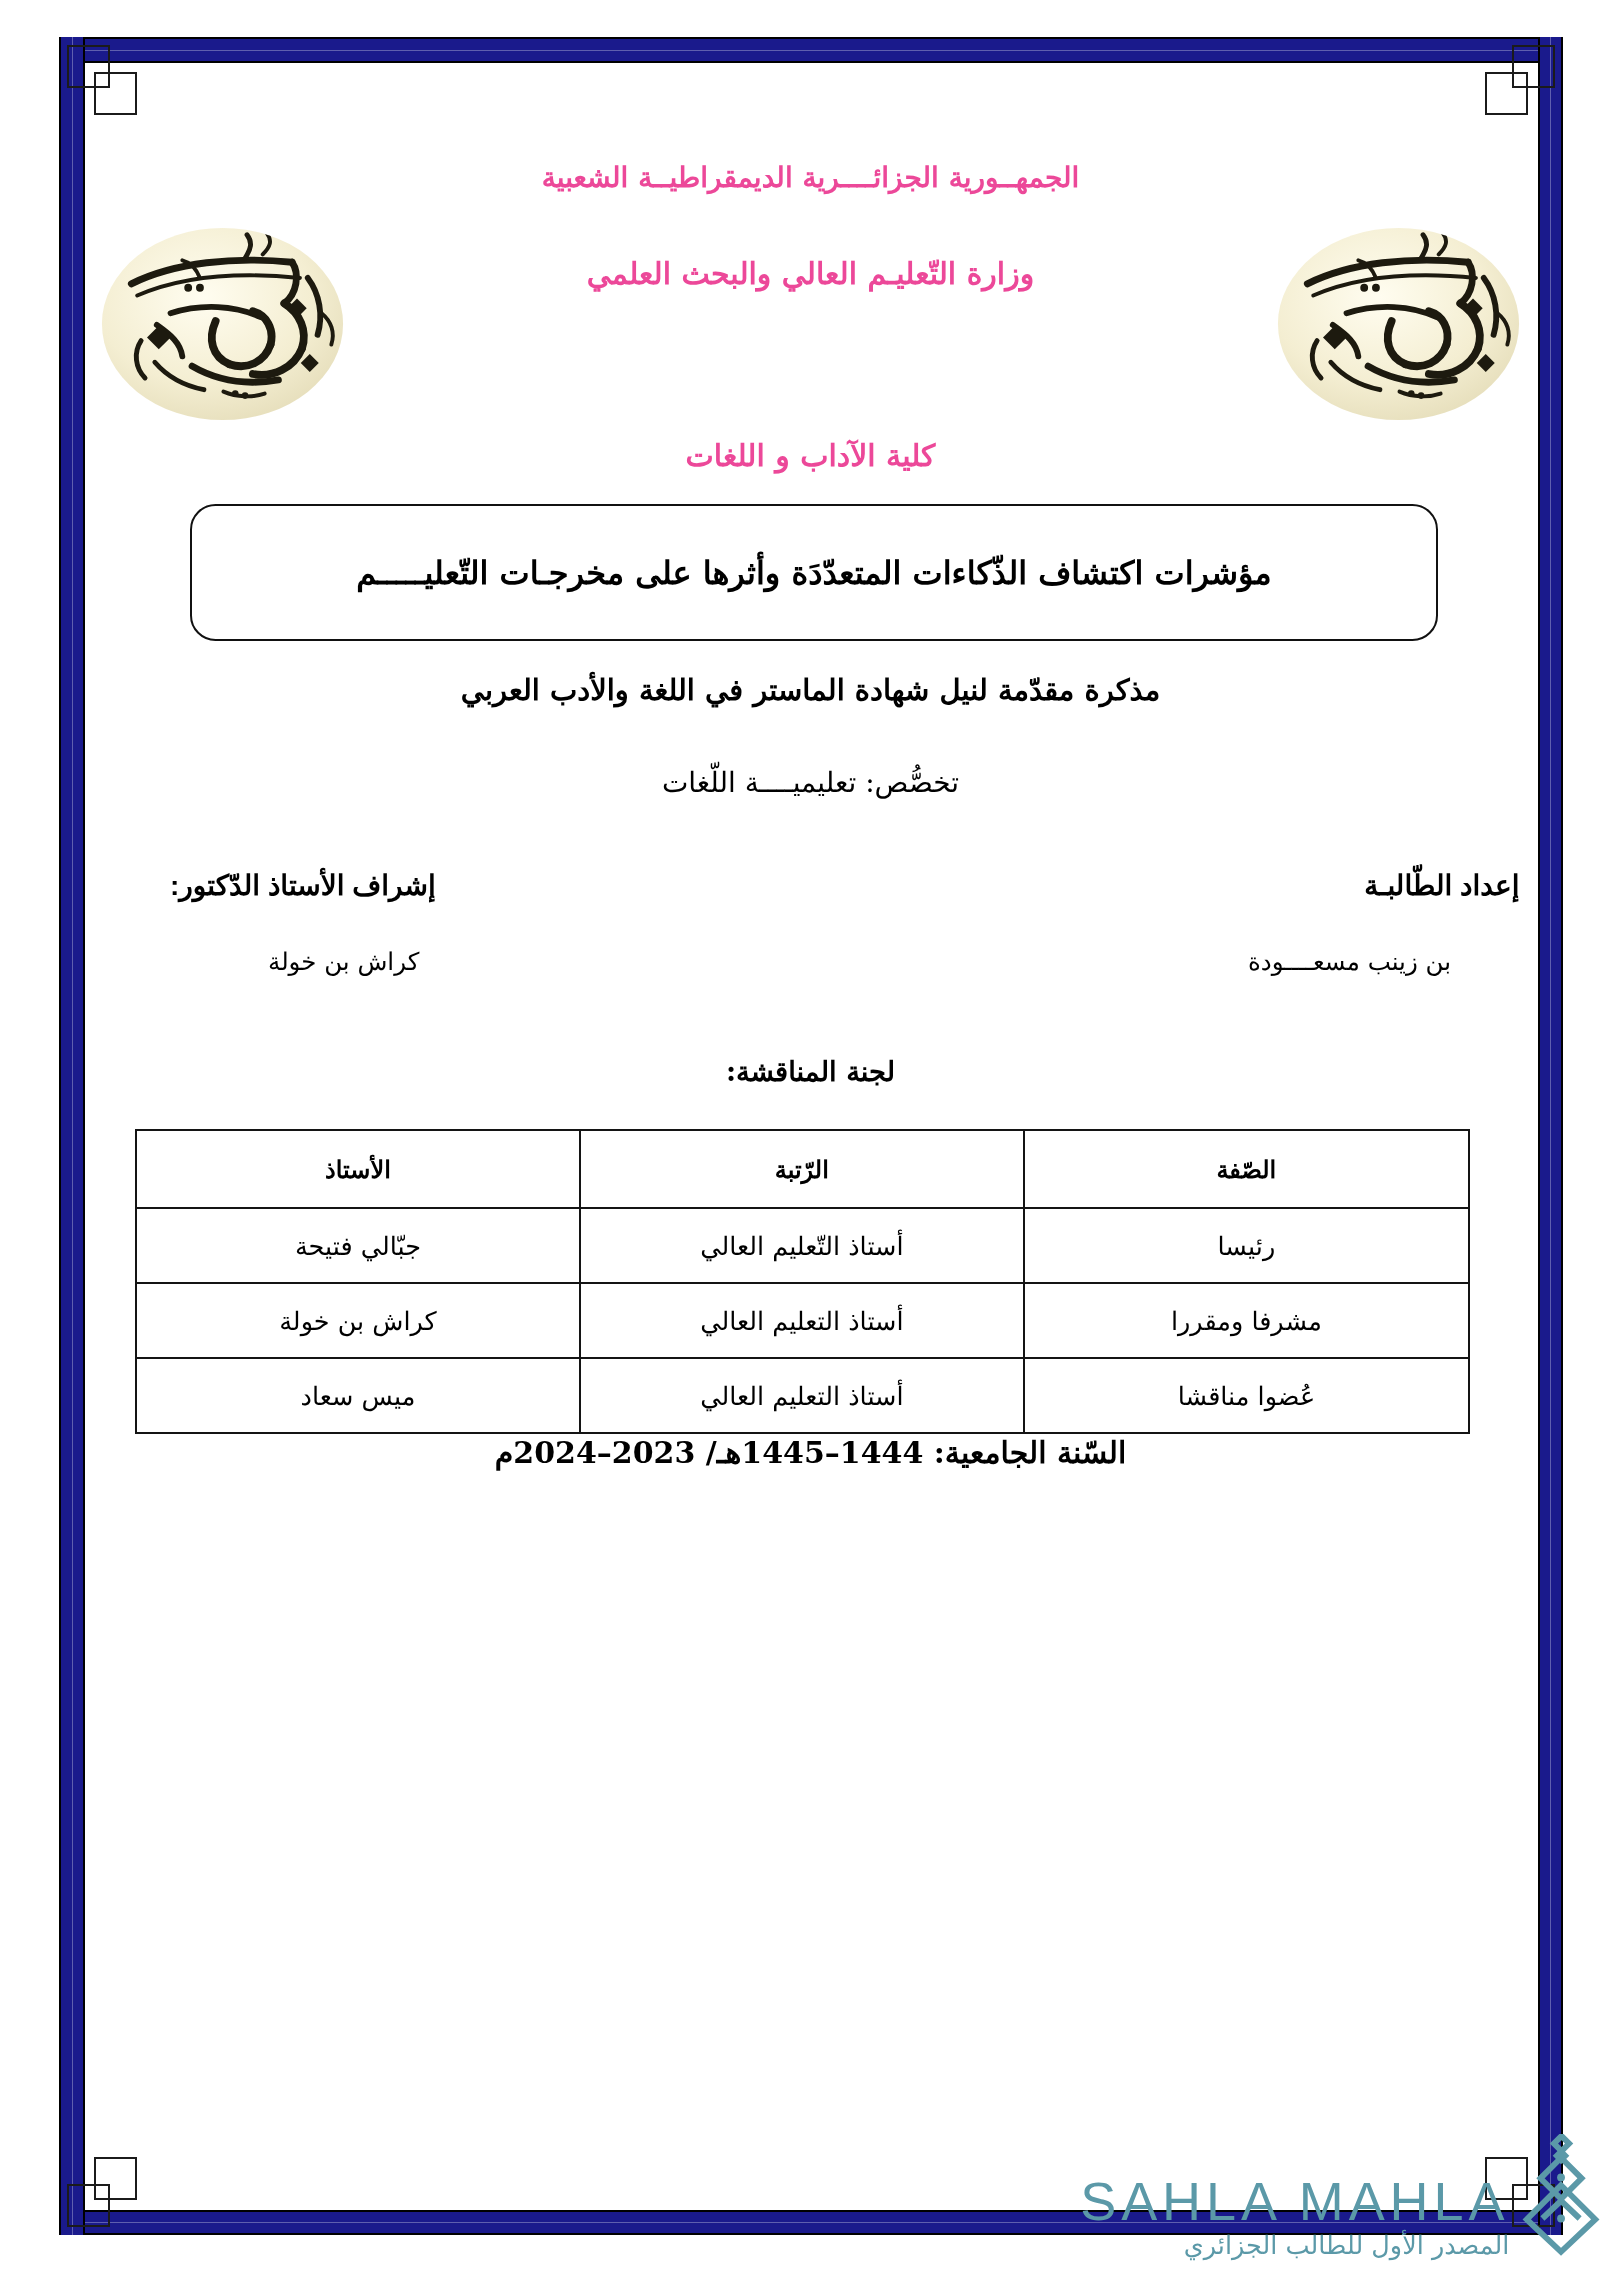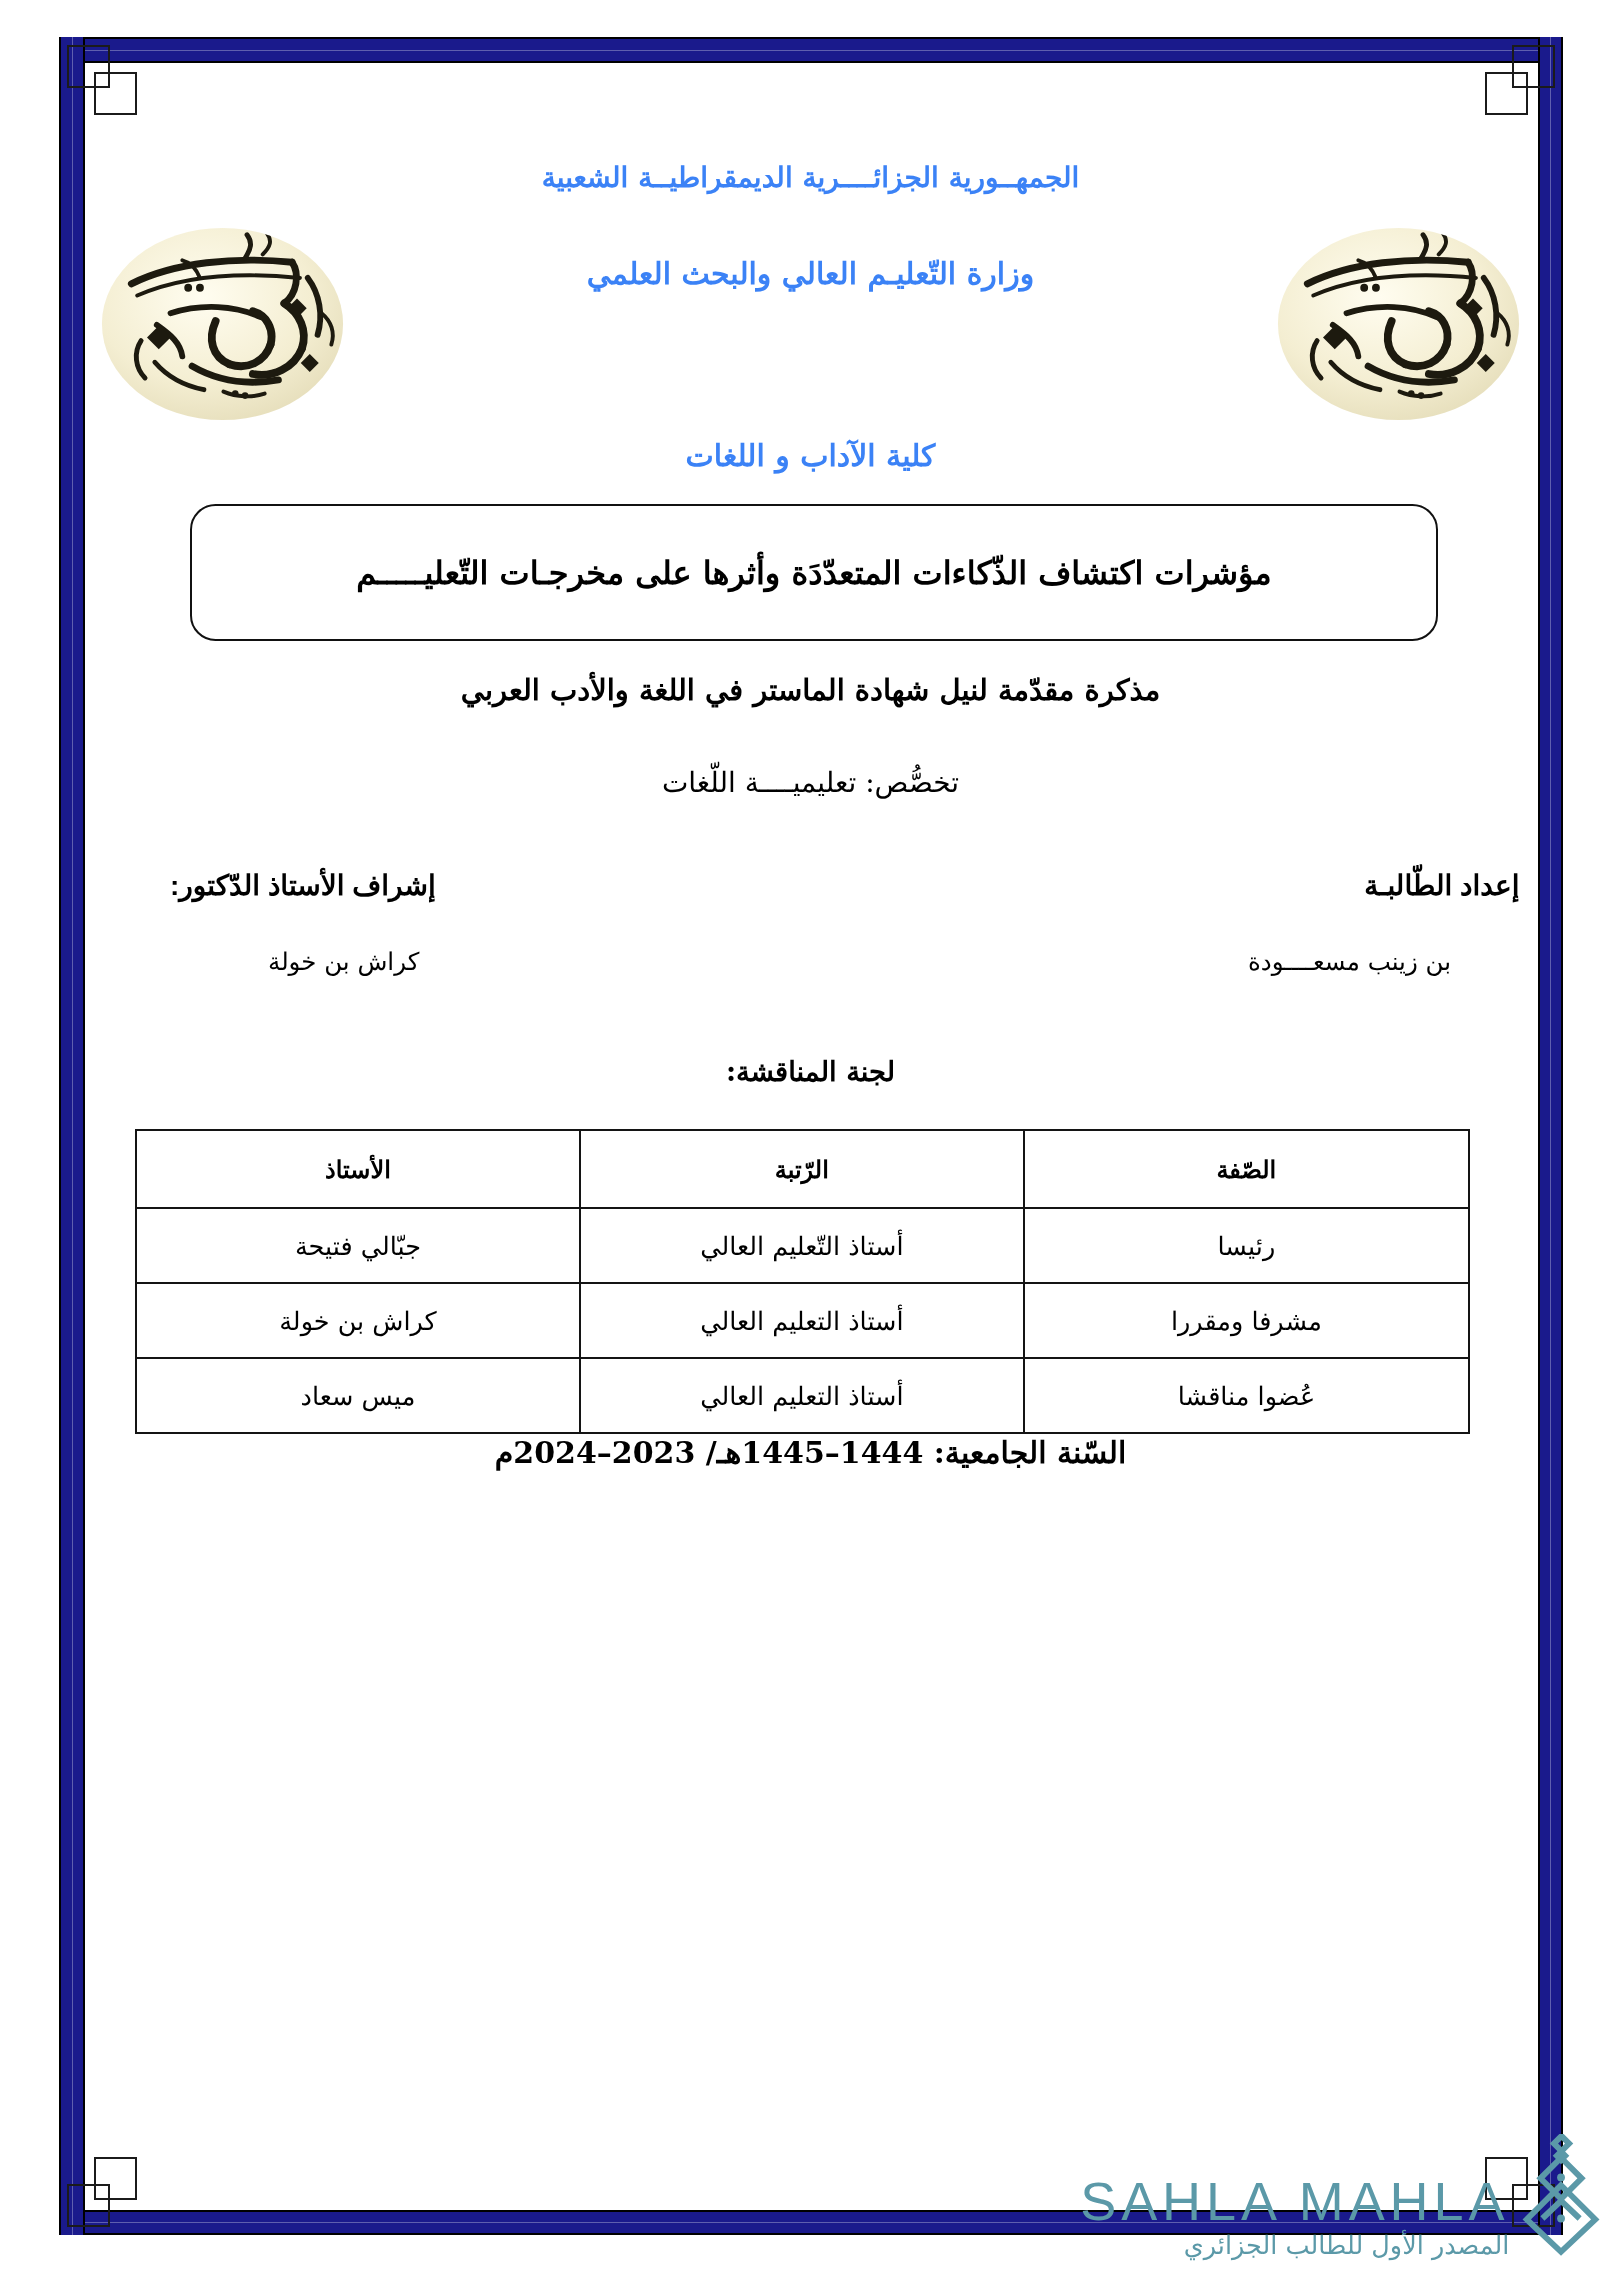--- a/index.html
+++ b/index.html
@@ -83,21 +83,21 @@
     width: 1453px;
     height: 2144px;
   }
 
   .hdr-line {
     position: absolute;
     width: 100%;
     text-align: center;
     font-family: "DejaVu Serif", "Liberation Serif", serif;
     font-weight: bold;
-    color: #3b82f6;
+    color: #ec4899;
     white-space: nowrap;
   }
   .hdr-1 { top: 96px;  font-size: 28px; letter-spacing: 0px; }
   .hdr-2 { top: 191px; font-size: 30px; }
   .hdr-3 { top: 282px; font-size: 30px; }
   .hdr-4 { top: 373px; font-size: 30px; }
   .hdr-5 { top: 465px; font-size: 30px; }
 
   
   .logo {

